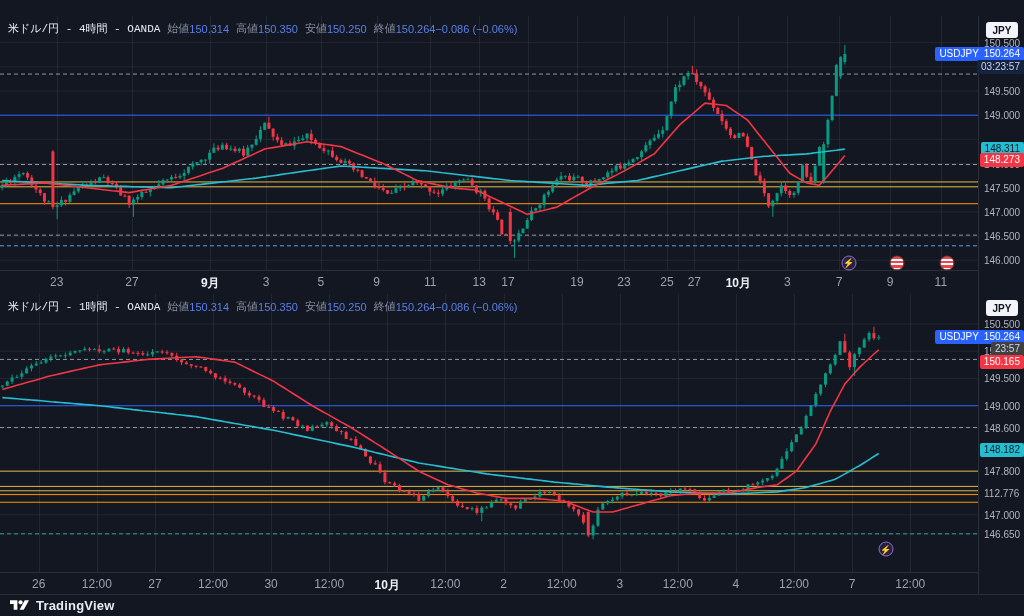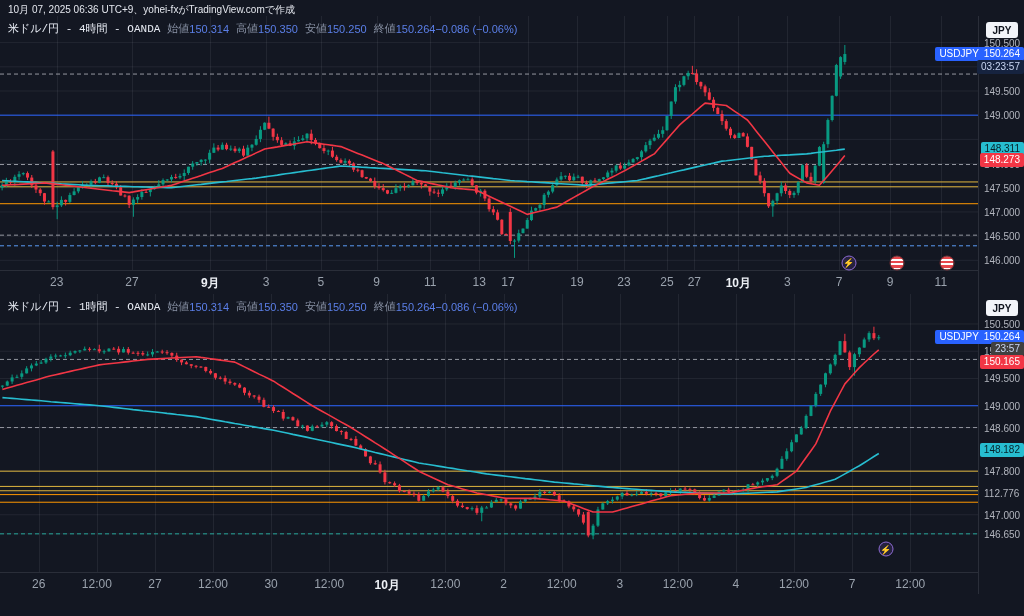--- a/index.html
+++ b/index.html
@@ -27,21 +27,30 @@
   .evt.lightning{border:1.5px solid #8e6bd4;color:#b388ff;background:rgba(126,87,194,0.18);}
   .evt.flag{border:1px solid #7a2d31;background:repeating-linear-gradient(180deg,#e8474c 0 2.5px,#ffffff 2.5px 4.5px);}
   .footer{position:absolute;left:0;right:0;bottom:0;height:22px;border-top:1px solid #2a2e39;
        box-sizing:border-box;display:flex;align-items:center;gap:7px;padding-left:10px;background:#131722;}
   .brand{font-size:13px;font-weight:bold;color:#e8eaf0;letter-spacing:0.2px;}
 </style>
 </head>
 <body>
 
 <div id="app">
-  <div class="hdr">10月 07, 2025 06:36 UTC+9、yohei-fxがTradingView.comで作成</div>
+  <div class="footer">
+    <span style="display:flex;align-items:center;">
+      <svg width="19" height="15" viewBox="0 0 36 28">
+        <path d="M14 22H7V11H0V4h14z" fill="#ffffff"></path>
+        <circle cx="20" cy="8" r="4" fill="#ffffff"></circle>
+        <path d="M36 4L26 22h-8l10-18z" fill="#ffffff"></path>
+      </svg>
+    </span>
+    <span class="brand">TradingView</span>
+  </div>
 <svg width="978" height="254" style="position:absolute;left:0;top:16px">
       <line x1="57.5" y1="0" x2="57.5" y2="254" stroke="rgba(240,243,250,0.07)" stroke-width="1"></line>
       <line x1="132.5" y1="0" x2="132.5" y2="254" stroke="rgba(240,243,250,0.07)" stroke-width="1"></line>
       <line x1="210.5" y1="0" x2="210.5" y2="254" stroke="rgba(240,243,250,0.07)" stroke-width="1"></line>
       <line x1="266.5" y1="0" x2="266.5" y2="254" stroke="rgba(240,243,250,0.07)" stroke-width="1"></line>
       <line x1="321.5" y1="0" x2="321.5" y2="254" stroke="rgba(240,243,250,0.07)" stroke-width="1"></line>
       <line x1="377.5" y1="0" x2="377.5" y2="254" stroke="rgba(240,243,250,0.07)" stroke-width="1"></line>
       <line x1="430.5" y1="0" x2="430.5" y2="254" stroke="rgba(240,243,250,0.07)" stroke-width="1"></line>
       <line x1="479.5" y1="0" x2="479.5" y2="254" stroke="rgba(240,243,250,0.07)" stroke-width="1"></line>
       <line x1="528.5" y1="0" x2="528.5" y2="254" stroke="rgba(240,243,250,0.07)" stroke-width="1"></line>

